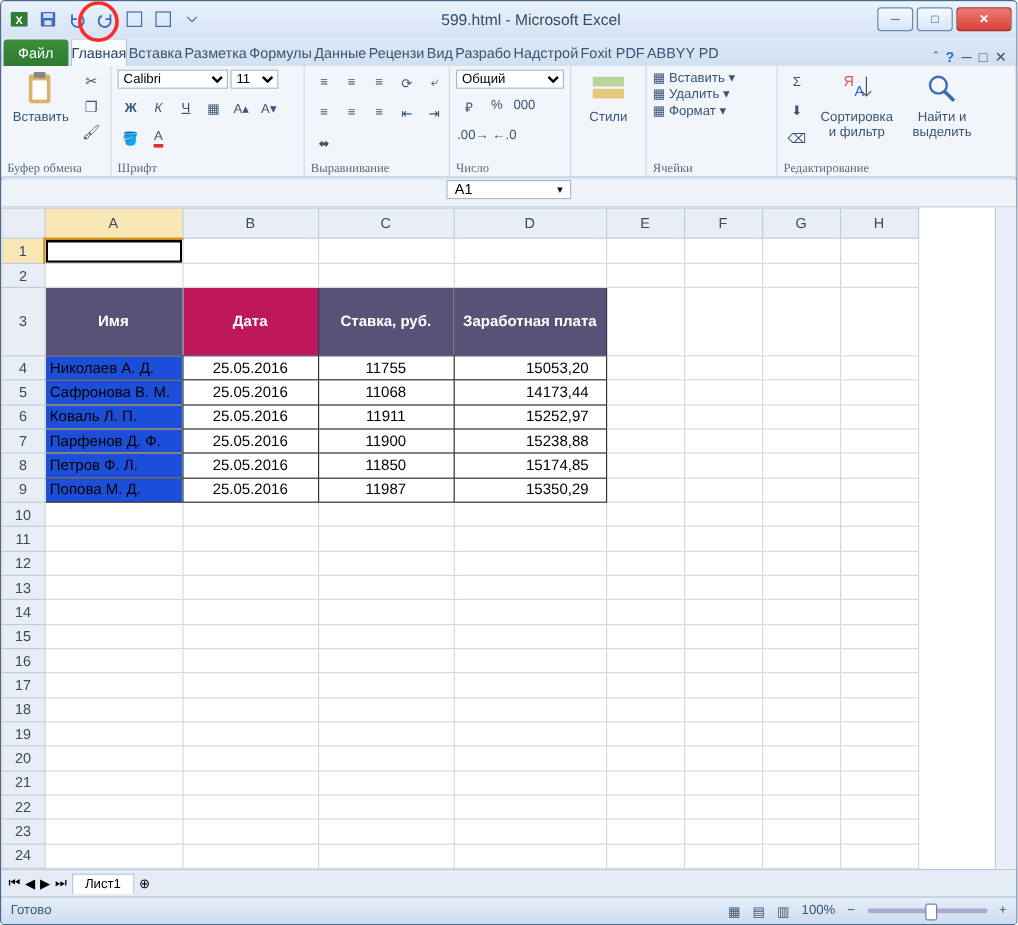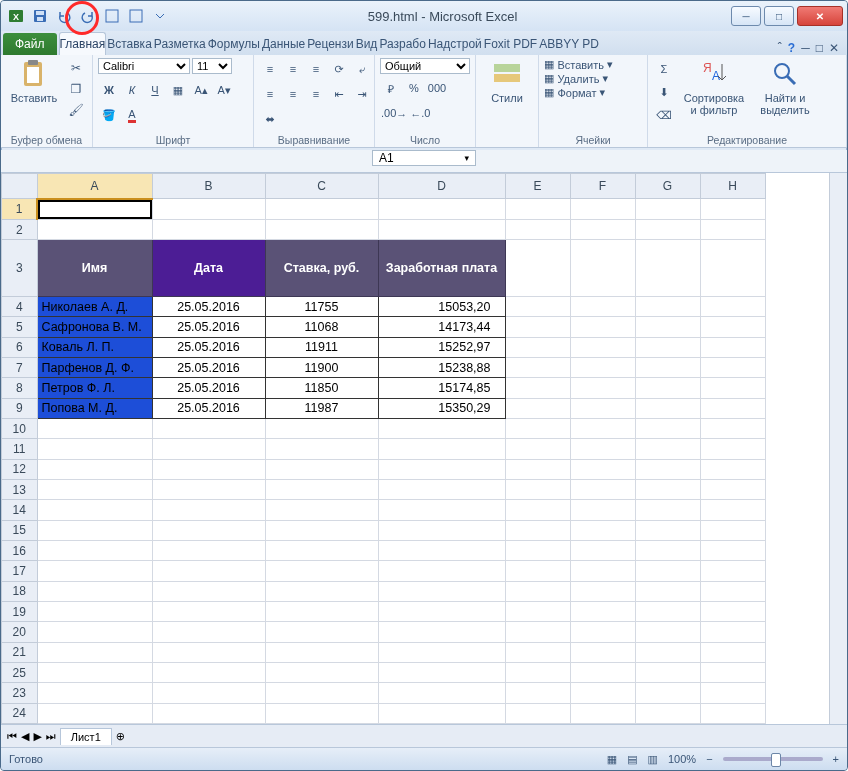--- a/index.html
+++ b/index.html
@@ -19,21 +19,21 @@
   .tabs-row { height:24px; display:flex; align-items:flex-end; padding:0 2px; background:linear-gradient(#dfe9f5,#d1dfef); }
   .file-tab { background:linear-gradient(#3c8e3c,#2f7a2f); color:#fff; padding:4px 12px; font-size:12px; border-radius:3px 3px 0 0; margin-right:2px; }
   .tab { padding:4px 0; font-size:12px; color:#3a5576; border:1px solid transparent; border-bottom:none; border-radius:3px 3px 0 0; }
   .tab.active { background:#f6f9fd; border-color:#b6c6da; color:#2a4365; }
   .tab-spacer{flex:1;}
   .tab-icons{display:flex; align-items:center; gap:6px; padding:0 6px; color:#3a5576;}
 
   
   .ribbon { background:#f2f6fb; border-bottom:1px solid #b8c7da; height:92px; display:flex; }
   .group { border-right:1px solid #cfdae9; padding:3px 5px 1px 5px; display:flex; flex-direction:column; justify-content:space-between; }
-  .group-title { font-size:10.5px; text-align:center; color:#5a6d84; padding-top:1px; }
+  .group-title { font-size:10.5px; color:#5a6d84; padding-top:1px;font-family:Liberation Serif, serif; }
   .group-body { flex:1; display:flex; align-items:flex-start; gap:3px; }
   .big-btn { display:flex; flex-direction:column; align-items:center; justify-content:center; width:56px; font-size:11px; color:#3a5576; text-align:center; line-height:1.1; }
   .big-btn .ico { width:32px; height:32px; margin-bottom:2px; }
   .mini-col { display:flex; flex-direction:column; gap:1px; }
   .mini { width:22px; height:20px; display:flex; align-items:center; justify-content:center; color:#3a5576; }
   .font-select { display:flex; gap:2px; margin-bottom:2px;}
   select { font-size:11px; border:1px solid #abc; background:#fff; }
   .btn-row { display:flex; gap:1px; }
   .rbtn { min-width:20px; height:20px; display:flex; align-items:center; justify-content:center; font-size:11px; color:#3a5576; border:1px solid transparent; }
   .cell-line { display:flex; align-items:center; gap:3px; font-size:11px; color:#3a5576; }
@@ -347,21 +347,21 @@
             <td class="cell"></td>
             <td class="cell"></td>
             <td class="cell"></td>
             <td class="cell"></td>
             <td class="cell"></td>
             <td class="cell"></td>
           </tr>
           <tr>
             <td class="rowhdr">3</td>
             <td class="cell" style="background:#5a5276;color:#fff;font-weight:bold;text-align:center;border:1px solid #3d3754;height:52px;">Имя</td>
-            <td class="cell" style="background:#4c1d95;color:#fff;font-weight:bold;text-align:center;border:1px solid #3d3754;height:52px;">Дата</td>
+            <td class="cell" style="background:#be185d;color:#fff;font-weight:bold;text-align:center;border:1px solid #3d3754;height:52px;">Дата</td>
             <td class="cell" style="background:#5a5276;color:#fff;font-weight:bold;text-align:center;border:1px solid #3d3754;height:52px;">Ставка, руб.</td>
             <td class="cell" style="background:#5a5276;color:#fff;font-weight:bold;text-align:center;border:1px solid #3d3754;height:52px;">Заработная плата</td>
             <td class="cell"></td>
             <td class="cell"></td>
             <td class="cell"></td>
             <td class="cell"></td>
           </tr>
           <tr>
             <td class="rowhdr">4</td>
             <td class="cell name-cell">Николаев А. Д.</td>
@@ -554,21 +554,21 @@
             <td class="cell"></td>
             <td class="cell"></td>
             <td class="cell"></td>
             <td class="cell"></td>
             <td class="cell"></td>
             <td class="cell"></td>
             <td class="cell"></td>
             <td class="cell"></td>
           </tr>
           <tr>
-            <td class="rowhdr">25</td>
+            <td class="rowhdr">22</td>
             <td class="cell"></td>
             <td class="cell"></td>
             <td class="cell"></td>
             <td class="cell"></td>
             <td class="cell"></td>
             <td class="cell"></td>
             <td class="cell"></td>
             <td class="cell"></td>
           </tr>
           <tr>

